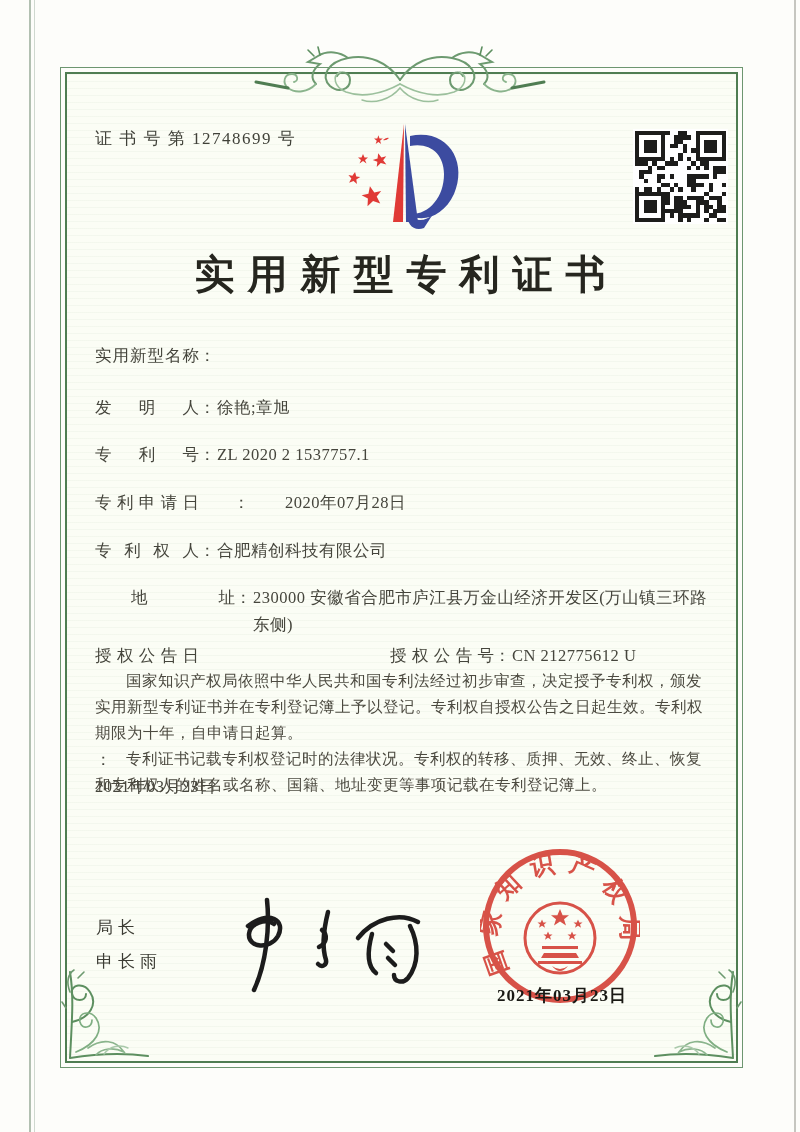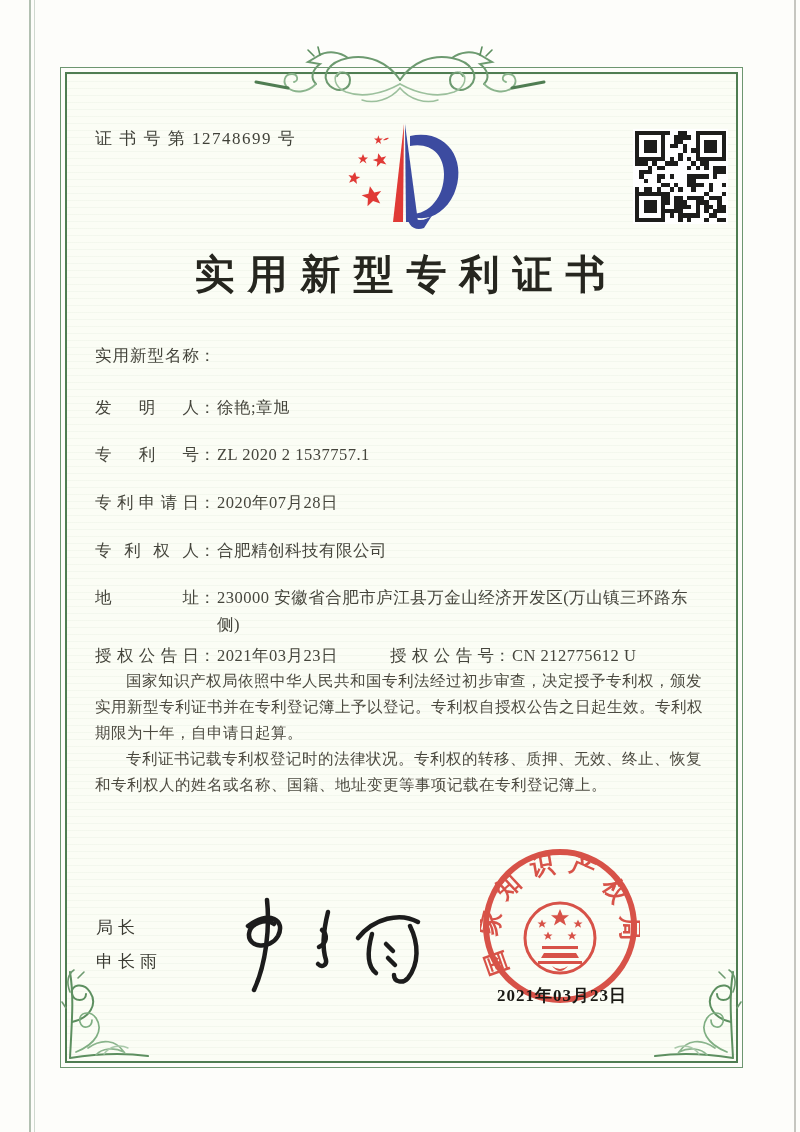--- a/index.html
+++ b/index.html
@@ -581,36 +581,36 @@
     <div class="frow" style="top:394px;">
       <span class="flabel">发明人</span>
         <span class="fcolon">：</span>
         <span class="fvalue">徐艳;章旭</span>
     </div>
     <div class="frow" style="top:441px;">
       <span class="flabel">专利号</span>
         <span class="fcolon">：</span>
         <span class="fvalue">ZL 2020 2 1537757.1</span>
     </div>
-    <div class="frow" style="top:489px;">
+    <div class="frow" style="top:489px;gap:34px;">
       <span class="flabel">专利申请日</span>
         <span class="fcolon">：</span>
         <span class="fvalue">2020年07月28日</span>
     </div>
     <div class="frow" style="top:537px;">
       <span class="flabel">专利权人</span>
         <span class="fcolon">：</span>
         <span class="fvalue">合肥精创科技有限公司</span>
     </div>
-    <div class="frow" style="top:584px;">
+    <div class="frow" style="top:584px;margin-left:36px;">
       <span class="flabel">地址</span>
         <span class="fcolon">：</span>
         <span class="fvalue" style="max-width:478px;">230000 安徽省合肥市庐江县万金山经济开发区(万山镇三环路东侧)</span>
     </div>
-    <div class="frow" style="top:642px;">
+    <div class="frow" style="top:642px;flex-direction:column;">
       <span class="flabel">授权公告日</span>
         <span class="fcolon">：</span>
         <span class="fvalue">2021年03月23日</span>
     </div>
     <div class="frow2" style="top:642px; left:295px;">
       <span class="flabel">授权公告号</span>
         <span class="fcolon">：</span>
         <span class="fvalue">CN 212775612 U</span>
     </div>
   </div>

